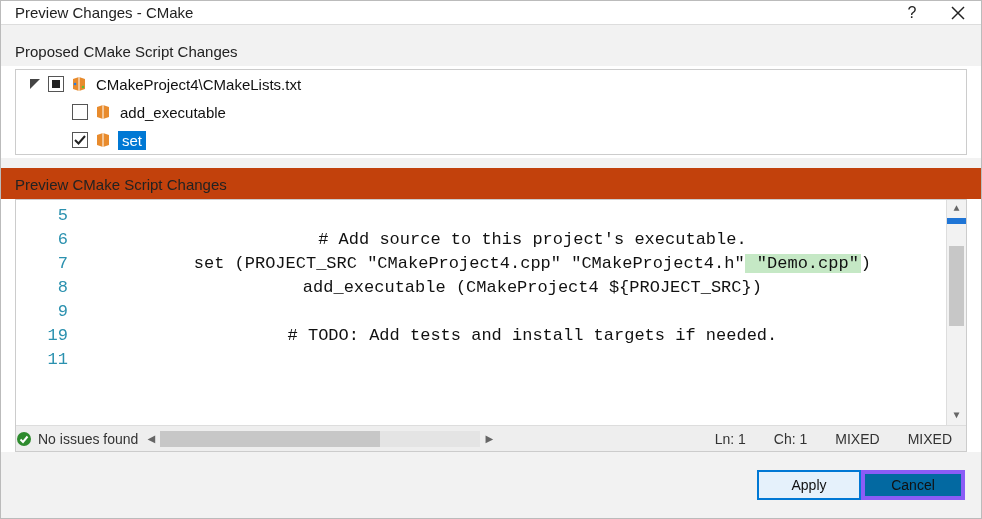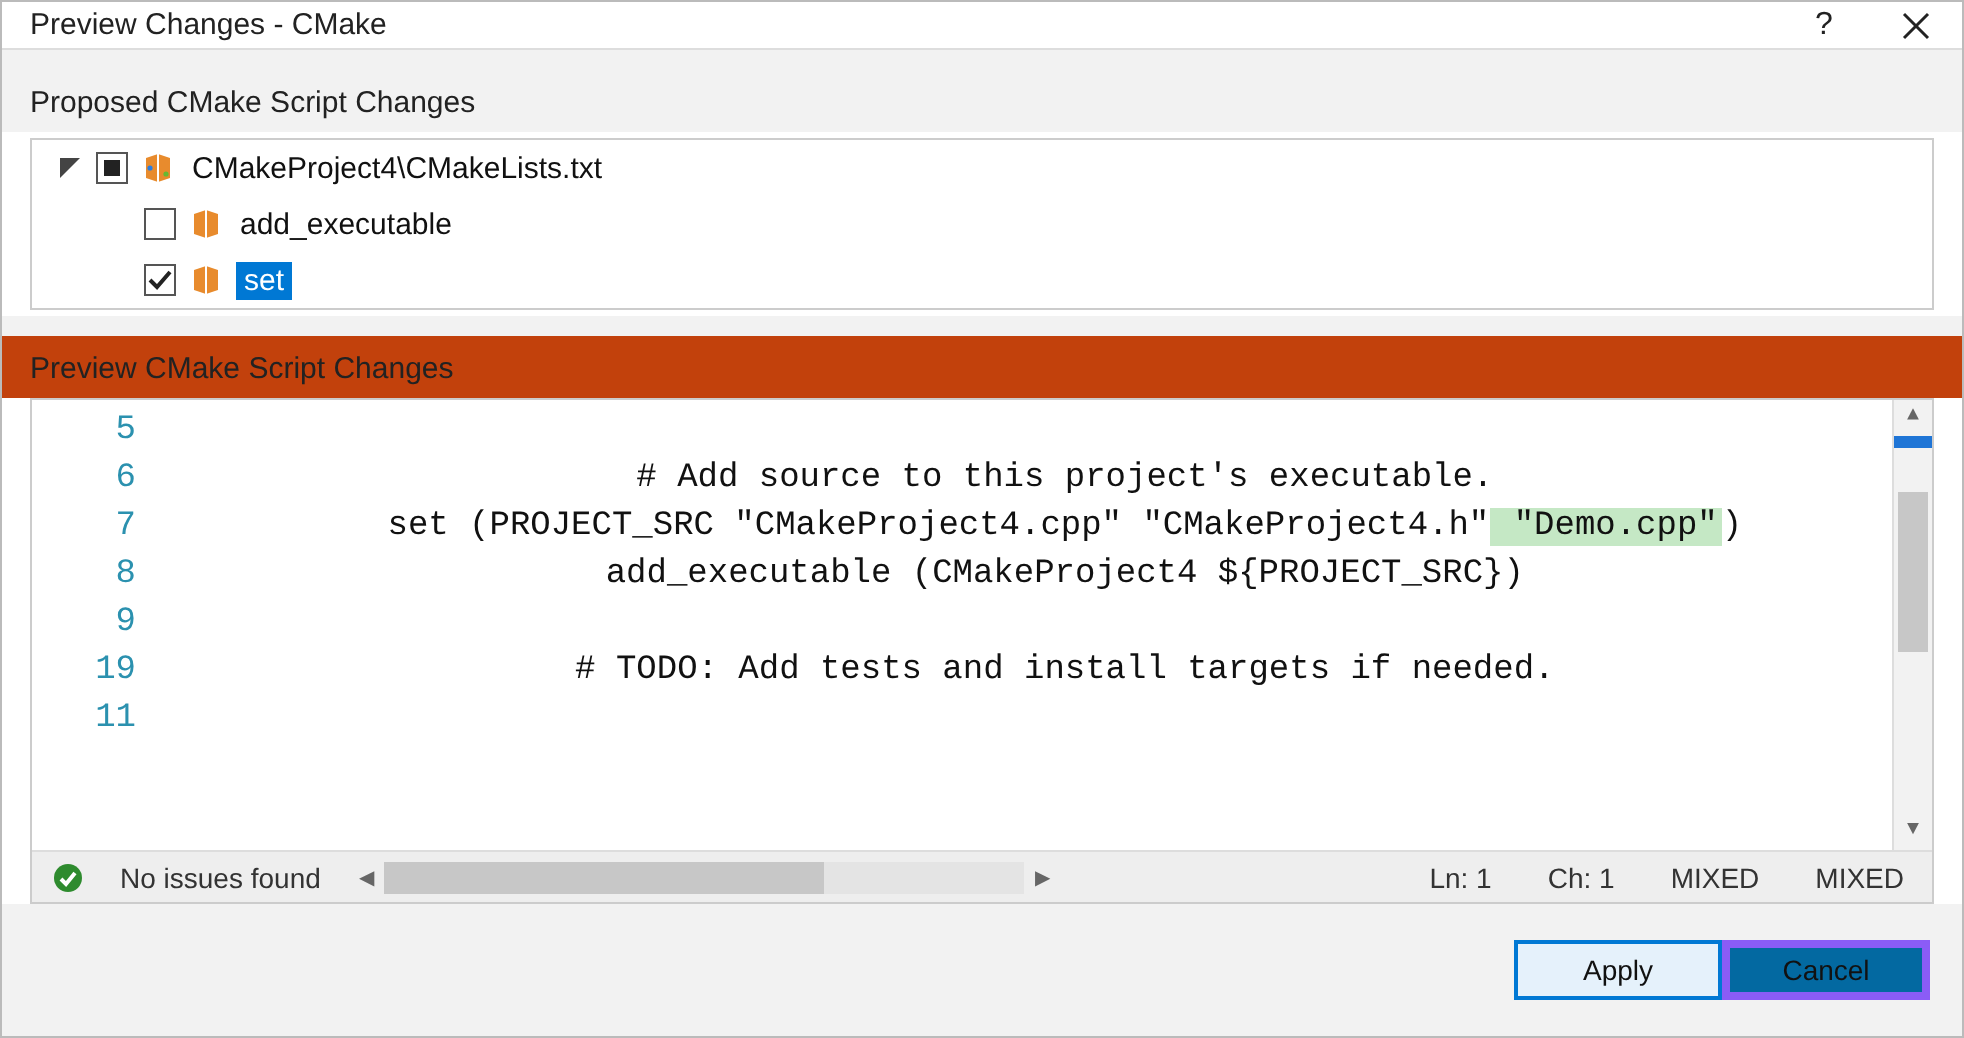--- a/index.html
+++ b/index.html
@@ -107,21 +107,21 @@
     display:flex; flex-direction:column; align-items:center;
   }
   .vscroll .arrow { height:18px; width:100%; display:flex; align-items:center; justify-content:center; color:#666; font-size:10px;}
   .vscroll .track { flex:1; position:relative; width:100%; }
   .vscroll .thumb { position:absolute; left:2px; right:2px; top:28px; height:80px; background:#c7c7c7; }
   .vscroll .marker { position:absolute; left:0; right:0; top:0; height:6px; background:#1f75d6; }
   .statusbar {
     display:flex; align-items:center; height:26px; background:#eee; border-top:1px solid #ddd;
     font-size:14px; color:#333;
   }
-  .statusbar .issues { display:flex; align-items:center; gap:18px; padding:0 10px; }
+  .statusbar .issues { display:flex; align-items:center; gap:6px; padding:0 0; }
   .statusbar .ok-icon { width:16px; height:16px; }
   .hscroll {
     flex:1; display:flex; align-items:center; justify-content:flex-start; padding:0 4px;
   }
   .hscroll .harrow { width:18px; text-align:center; color:#666; font-size:10px;}
   .hscroll .htrack { width:320px; height:16px; background:#e4e4e4; position:relative; }
   .hscroll .hthumb { position:absolute; left:0; top:0; bottom:0; width:220px; background:#c7c7c7;}
   .statusbar .pos { padding:0 14px; }
   .statusbar .mode { padding:0 14px; }
   .buttonbar {

